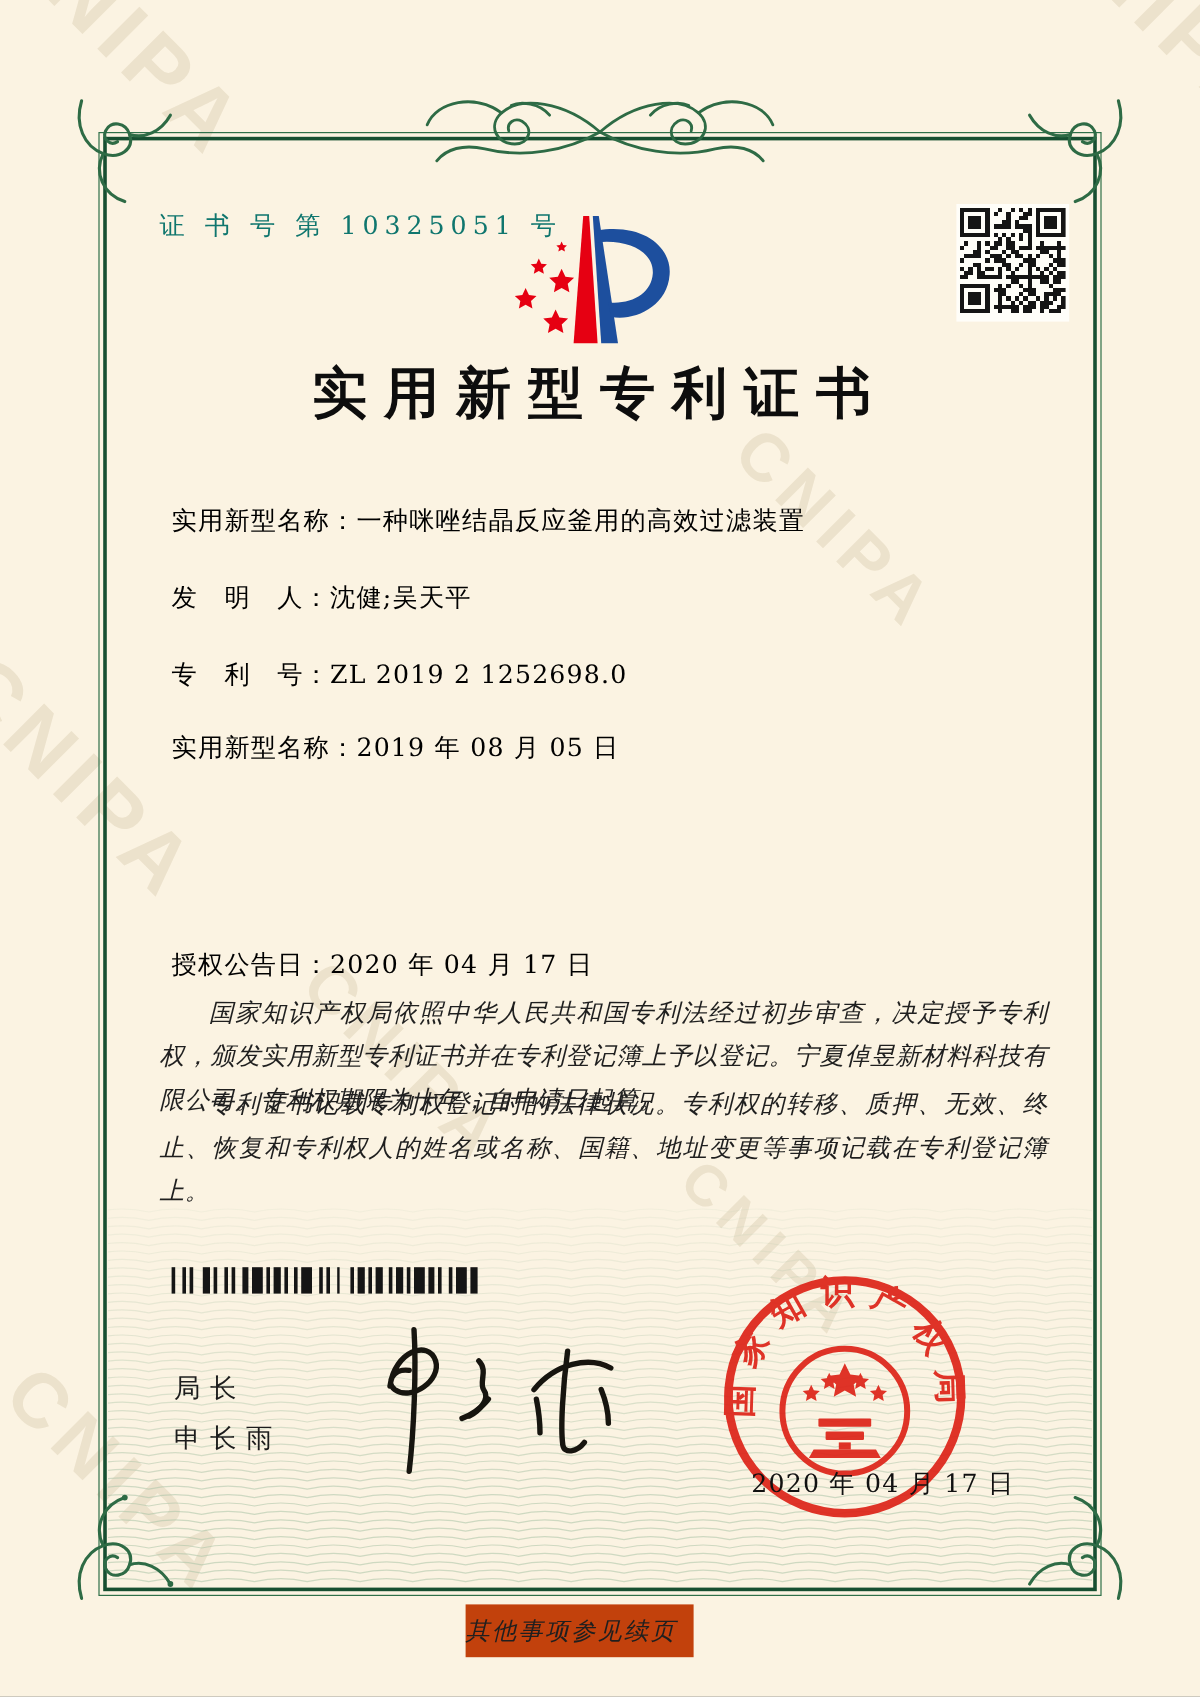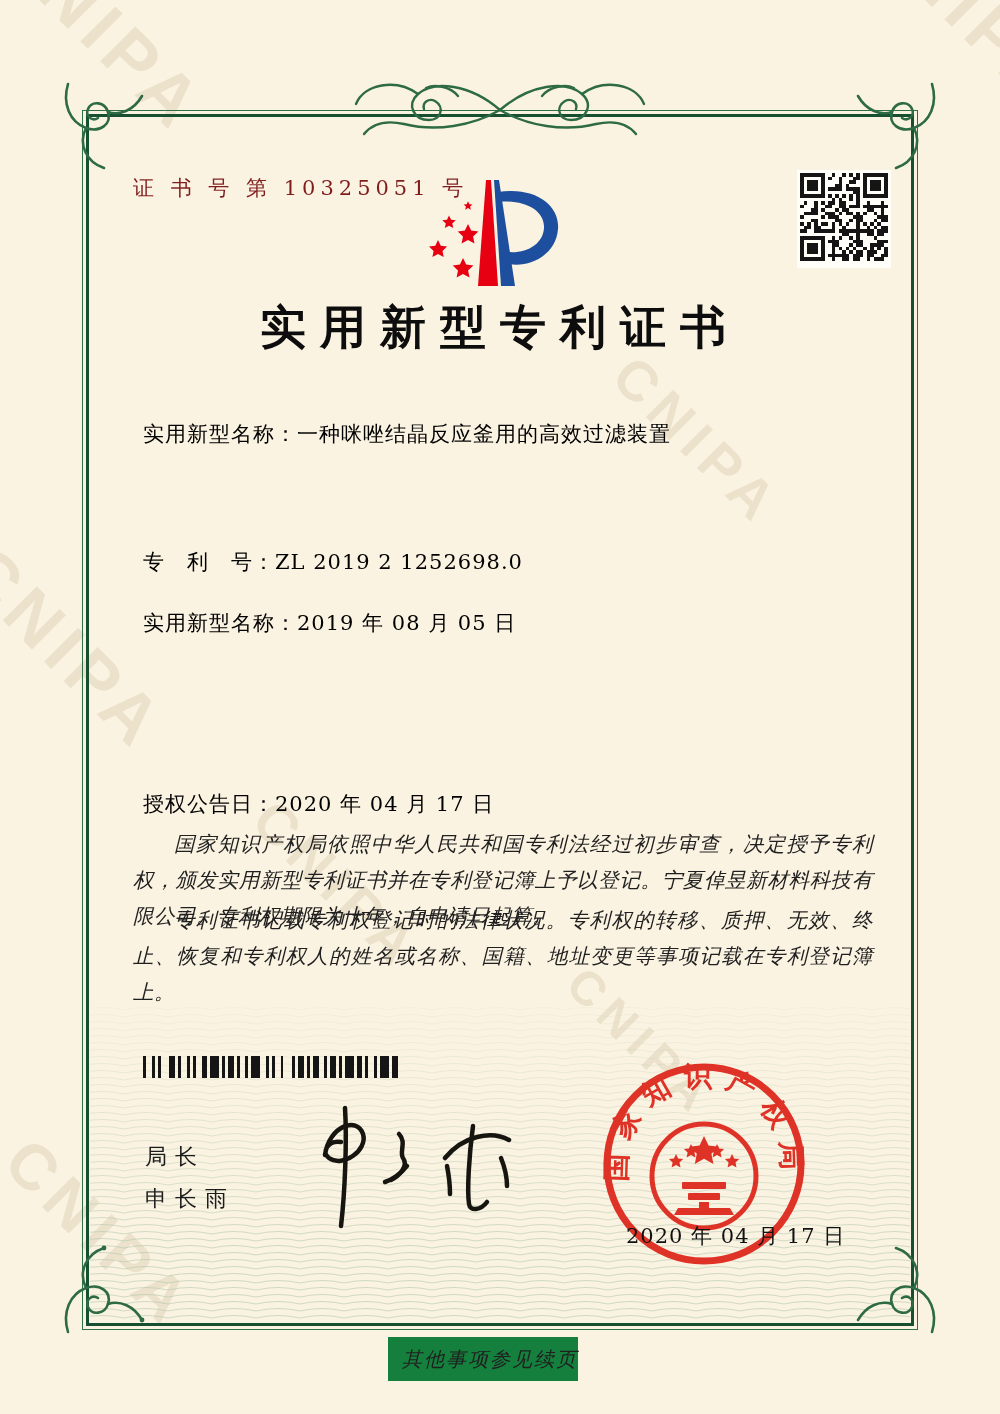--- a/index.html
+++ b/index.html
@@ -21,21 +21,21 @@
   }
   .frame-inner{
     position:absolute; left:3px; top:3px; right:3px; bottom:3px;
     border:3px solid #174f31;
   }
   .ornament{position:absolute; z-index:3; pointer-events:none;}
   
   #waves-wrap{position:absolute; left:90px; top:1004px; width:820px; height:322px; z-index:2; overflow:hidden;}
   
   .content{position:absolute; z-index:4;}
-  #cert-no{left:133px; top:174px; font-size:21px; letter-spacing:5px; color:#7f1d1d;}
+  #cert-no{left:133px; top:174px; font-size:21px; letter-spacing:5px; color:#0f766e;}
   #logo{left:424px; top:166px;}
   #qr{left:797px; top:170px; background:#fffef9; padding:3px;}
   #title{
     left:0; top:297px; width:1000px; text-align:center;
     font-size:46px; font-weight:bold; letter-spacing:14px; color:#0d0d0d;
   }
   .field{left:143px; width:740px; font-size:21px; letter-spacing:1px; color:#000000; line-height:33px;}
   .field .lbl{display:inline-block; vertical-align:top; white-space:pre;}
   .field .val{display:inline-block; vertical-align:top; width:580px;}
   #grant-row .pair2{position:absolute; left:367px; top:0; white-space:nowrap;}
@@ -47,22 +47,22 @@
   #barcode div{height:100%;}
   .officer{left:145px; font-size:22px; letter-spacing:8px; color:#1c1c1c;}
   #signature{left:295px; top:1100px;}
   #seal{left:598px; top:1058px;}
   #seal-date{
     left:626px; top:1222px; width:190px; font-size:21px; color:#111;
     letter-spacing:1px; z-index:6; white-space:nowrap;
   }
   #page-no{left:82px; top:1287px; width:836px; text-align:center; font-size:18px; letter-spacing:3px; color:#2a2a2a;}
   #cont-box{
-    left:388px; top:1337px; width:190px; height:44px; background:#15803d;
-    z-index:4; display:flex; align-items:center; justify-content:flex-end;
+    left:388px; top:1337px; width:190px; height:44px; background:#c2410c;
+    z-index:4; display:flex; align-items:center; justify-content:flex-start;
   }
   #cont-box span{font-size:20px; font-style:italic; letter-spacing:2px; color:#1f1f1f;}
 </style>
 </head>
 <body>
 
 <div id="page">
 
   <span class="watermark" style="left:-28px; top:-14px; font-size:72px;">CNIPA</span>
   <span class="watermark" style="left:836px; top:-36px; font-size:72px;">CNIPA</span>
@@ -412,20 +412,23 @@
         <rect x="3.52" y="66.88" width="17.6" height="17.6" fill="#fffef9"></rect>
         <rect x="7.04" y="70.4" width="10.56" height="10.56" fill="#151515"></rect>
       </svg>
   </div>
 
   <div class="content" id="title">实用新型专利证书</div>
 
   <div class="content field" style="top:418px;">
     <span class="lbl">实用新型名称：</span><span class="val">一种咪唑结晶反应釜用的高效过滤装置</span>
   </div>
+  <div class="content field" style="top:482px;">
+    <span class="lbl">发　明　人：</span><span class="val">沈健;吴天平</span>
+  </div>
   <div class="content field" style="top:546px;">
     <span class="lbl">专　利　号：</span><span class="val">ZL 2019 2 1252698.0</span>
   </div>
   <div class="content field" style="top:607px;">
     <span class="lbl">实用新型名称：</span><span class="val">2019 年 08 月 05 日</span>
   </div>
   <div class="content field" id="grant-row" style="top:788px; position:absolute;">
     <span class="lbl">授权公告日：</span><span>2020 年 04 月 17 日</span>
   </div>
 

